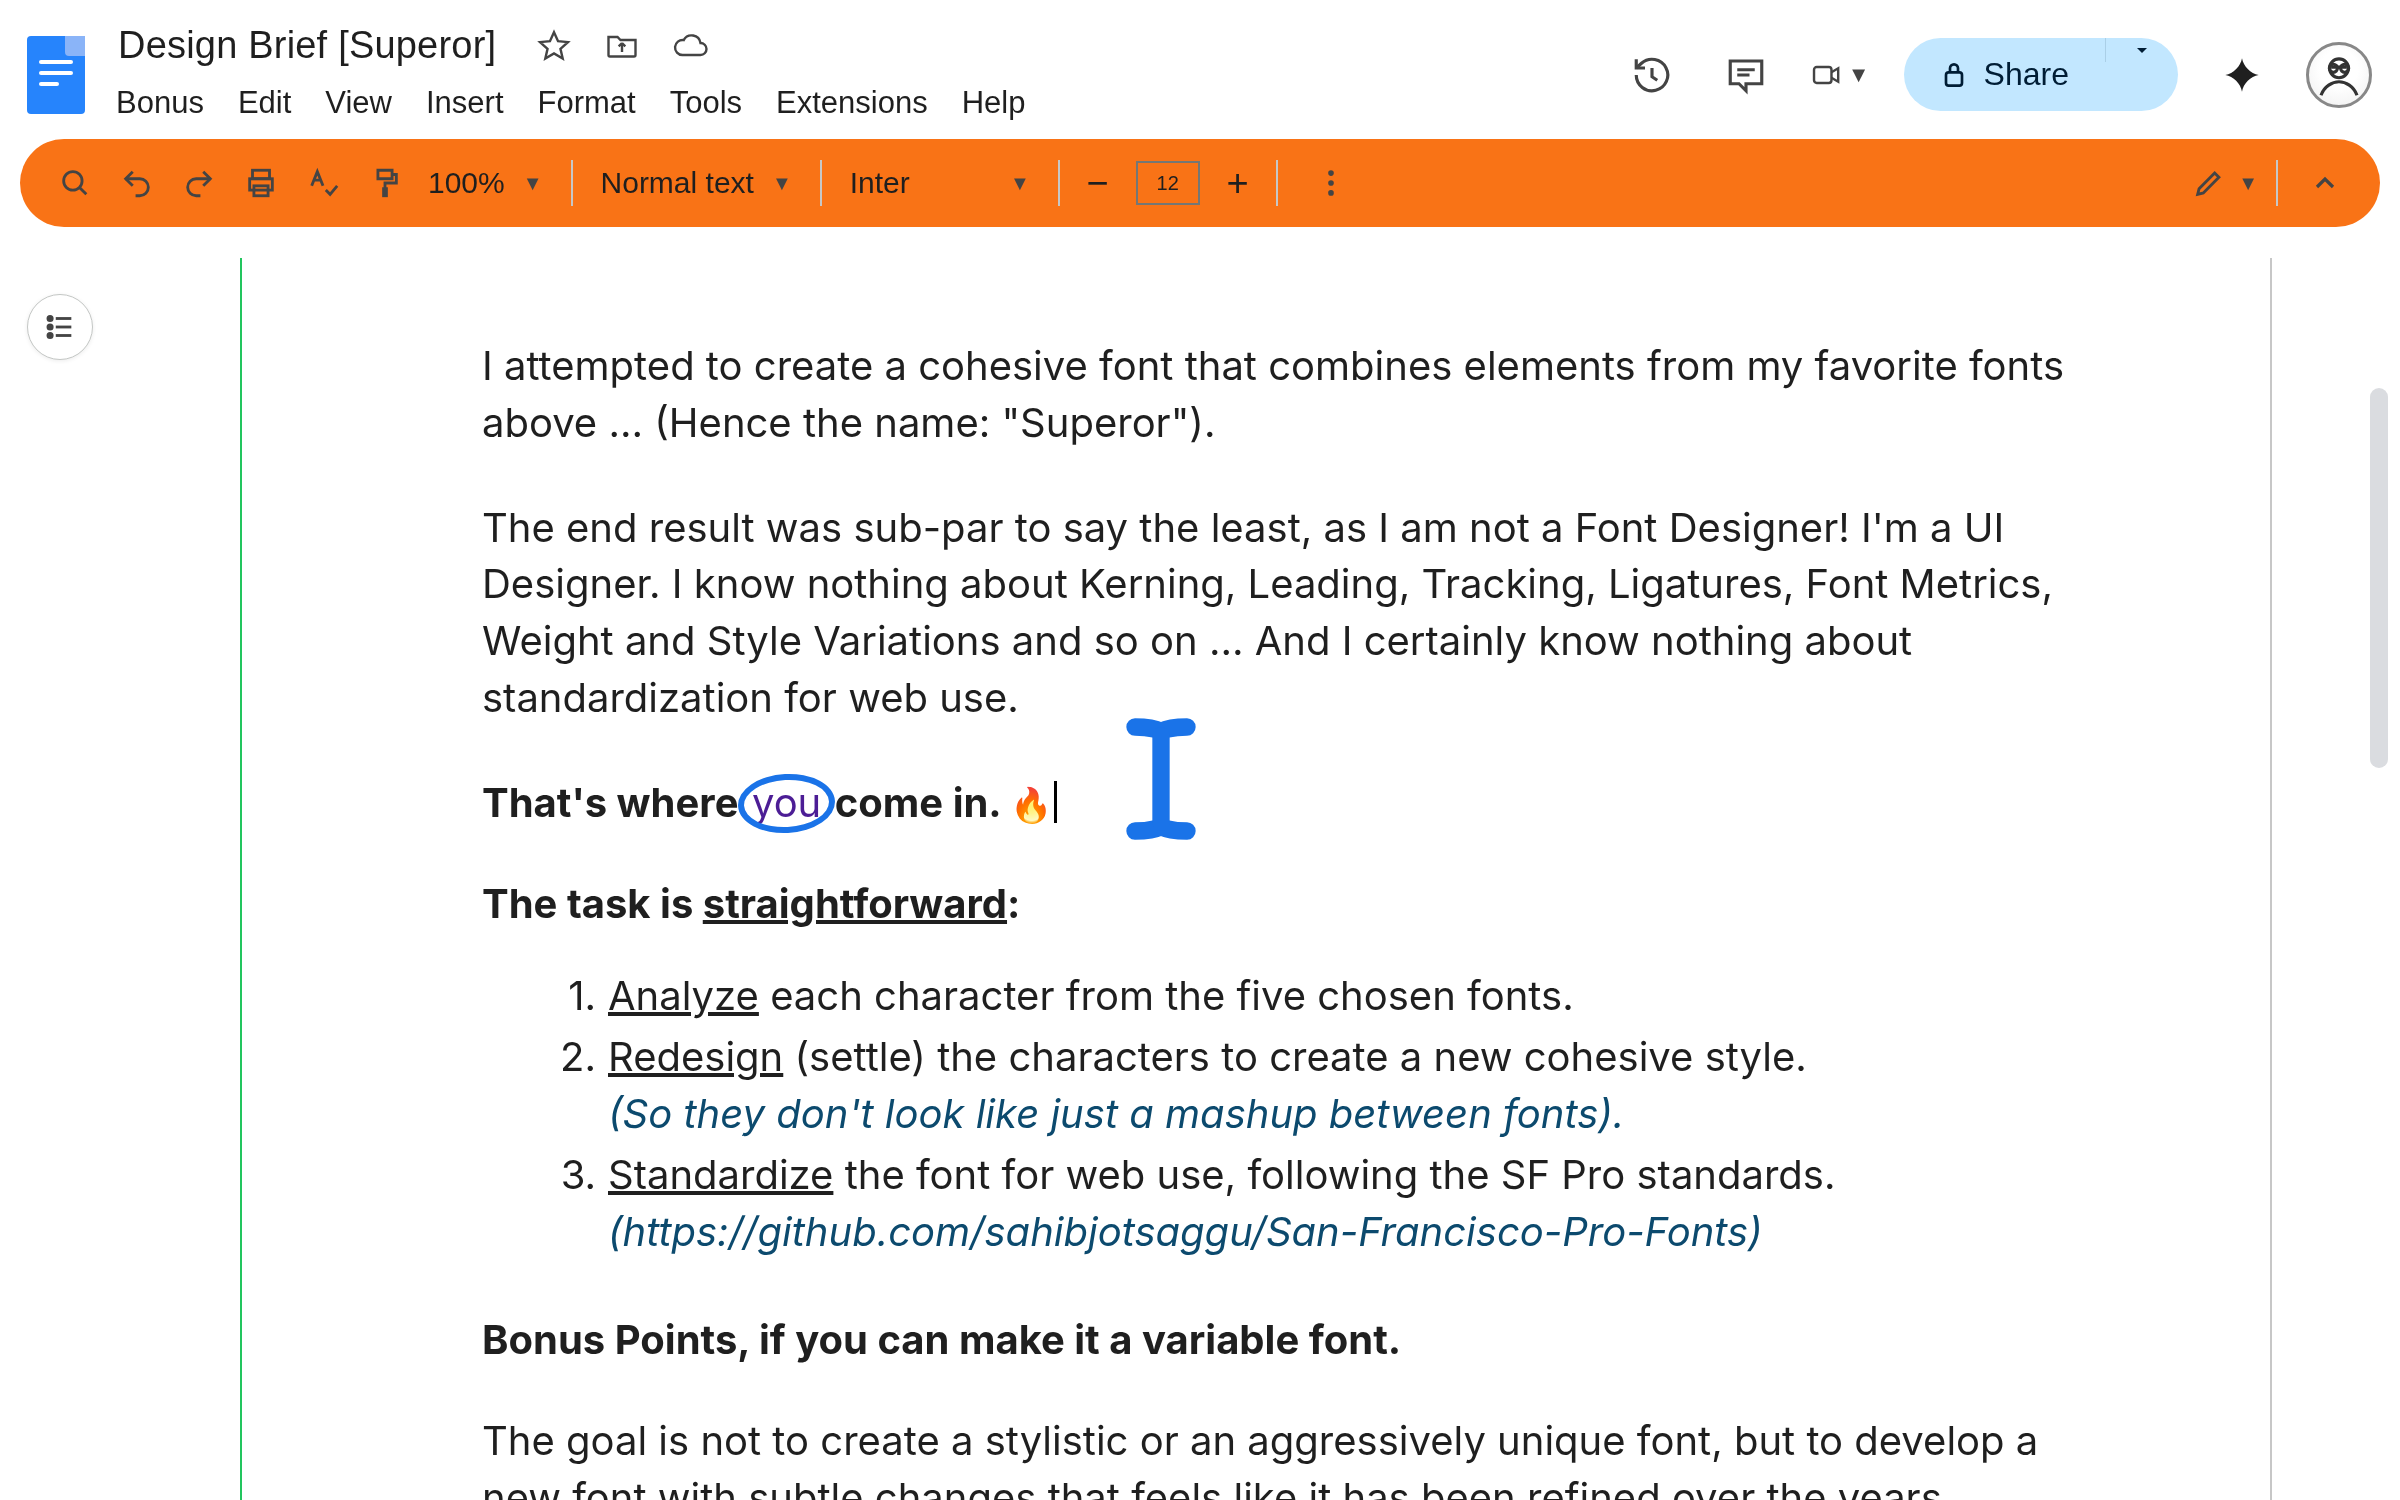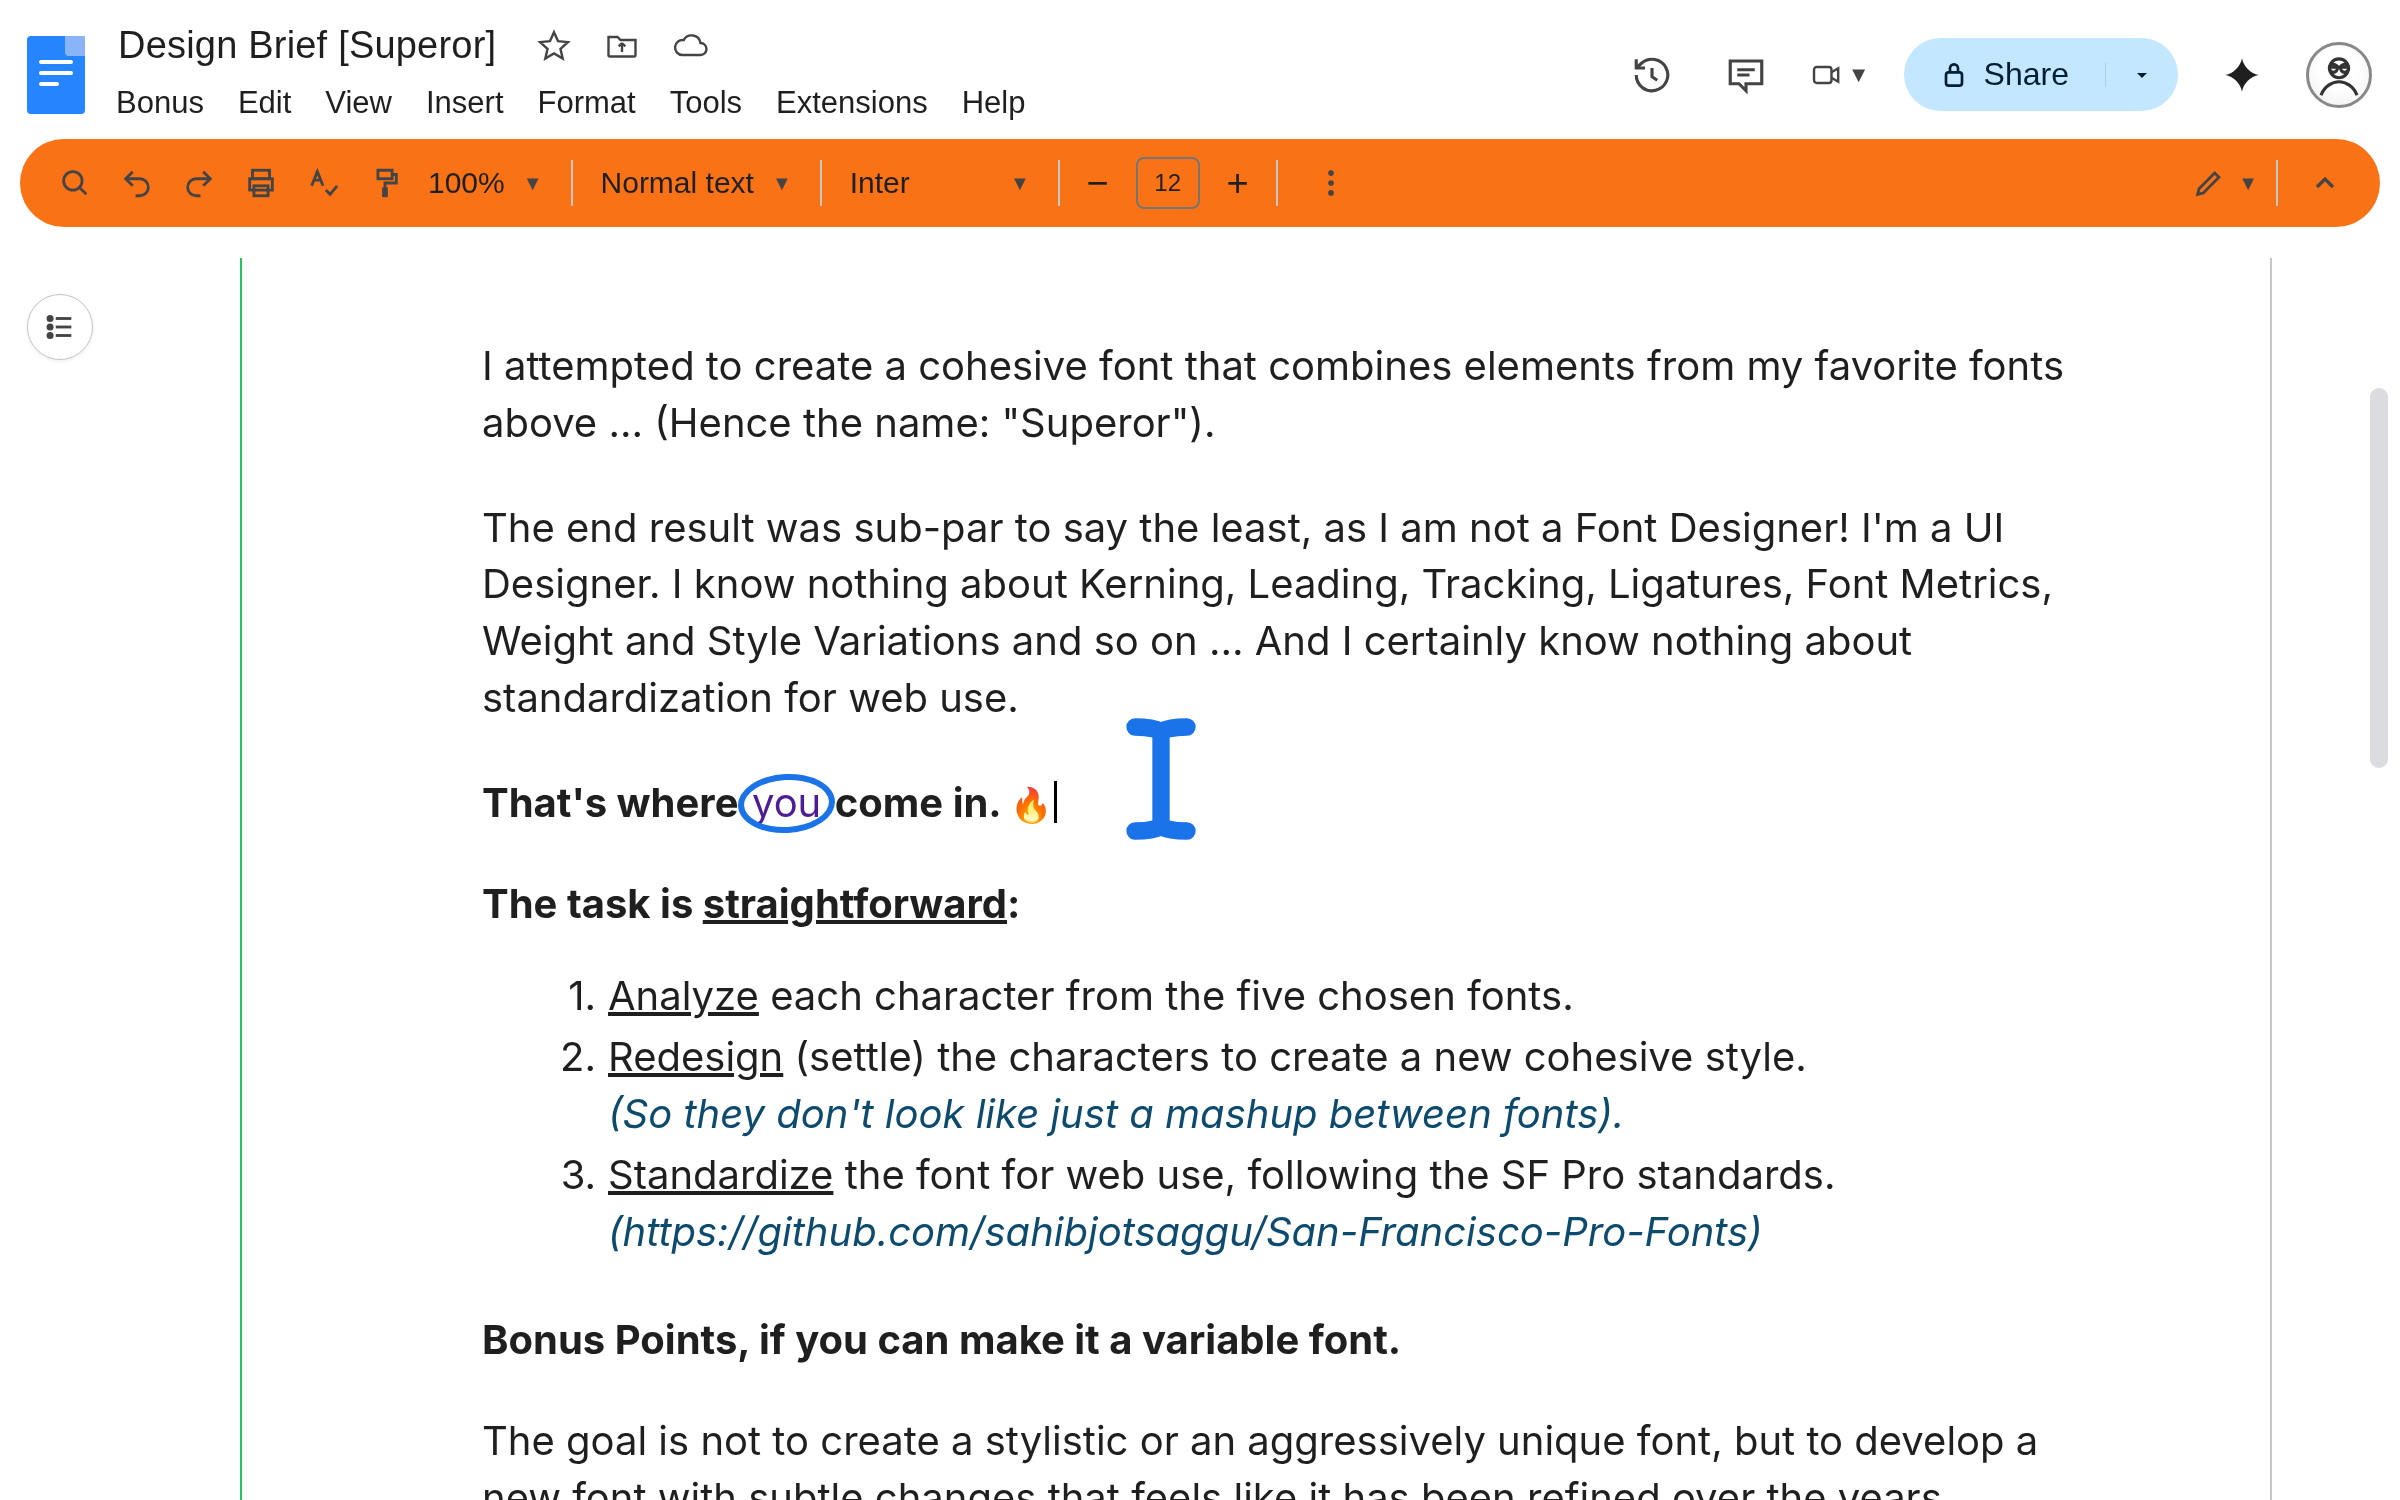--- a/index.html
+++ b/index.html
@@ -56,21 +56,21 @@
 
   .rightbar {
     display: flex; align-items: center; gap: 34px;
     padding-top: 24px;
   }
   .icon-btn { color:#444; display:flex; align-items:center; justify-content:center; border-radius:50%; width:60px; height:60px; }
   .icon-btn svg { width: 42px; height: 42px; }
   .meet { display:flex; align-items:center; gap:6px; }
   .meet .caret { font-size: 22px; color:#444; }
 
-  .share-wrap { display:flex; align-items:center; border-radius: 999px; overflow:hidden; background:#c2e7ff; }
+  .share-wrap { display:flex; align-items:flex-start; border-radius: 999px; overflow:hidden; background:#c2e7ff; }
   .share-btn {
     display:flex; align-items:center; gap:14px;
     padding: 18px 36px 18px 34px;
     font-size: 32px; font-weight: 500; color:#001d35;
   }
   .share-btn svg { width:32px; height:32px; }
   .share-drop {
     display:flex; align-items:center; justify-content:center;
     padding: 0 24px; border-left: 1px solid rgba(0,30,60,0.12);
     color:#001d35;
@@ -104,22 +104,22 @@
   .tb-sep { width: 2px; height: 46px; background: #c7c7c7; margin: 0 14px; }
   .tb-text {
     font-size: 30px; color:#1f1f1f; padding: 0 10px;
     display:flex; align-items:center; gap: 18px;
   }
   .tb-text .caret { font-size: 20px; color:#444; }
   .tb-fontsize {
     display:flex; align-items:center; gap: 18px;
   }
   .tb-fontsize .box {
-    width: 64px; height: 52px; border:2px solid #747775; border-radius:8px;
-    display:flex; align-items:center; justify-content:center; font-size:24px; background:#fff0;
+    width: 64px; height: 44px; border:2px solid #747775; border-radius:0;
+    display:flex; align-items:center; justify-content:center; font-size:20px; background:#fff0;
   }
   .tb-fontsize .pm { font-size: 38px; color:#1f1f1f; width:40px; text-align:center; }
   .tb-more { margin-left: 6px; }
   .tb-spacer { flex: 1; }
   .tb-edit { display:flex; align-items:center; gap:12px; }
   .tb-edit svg { width:34px; height:34px; }
   .tb-collapse svg { width:32px; height:32px; }
 
   
   .work {

